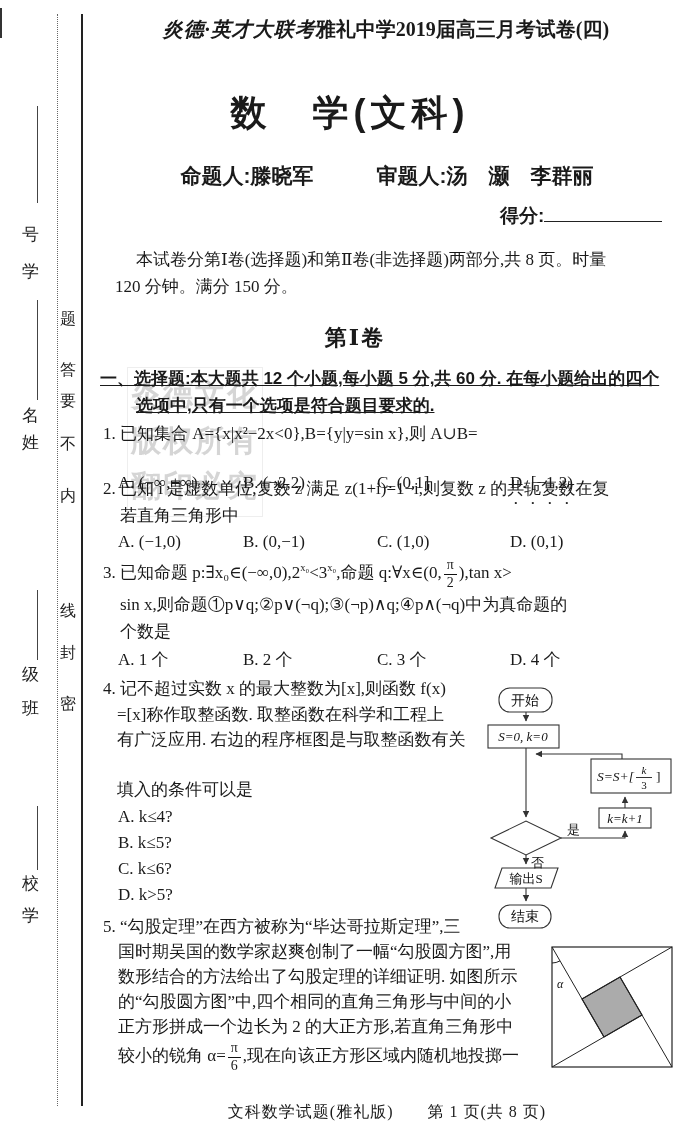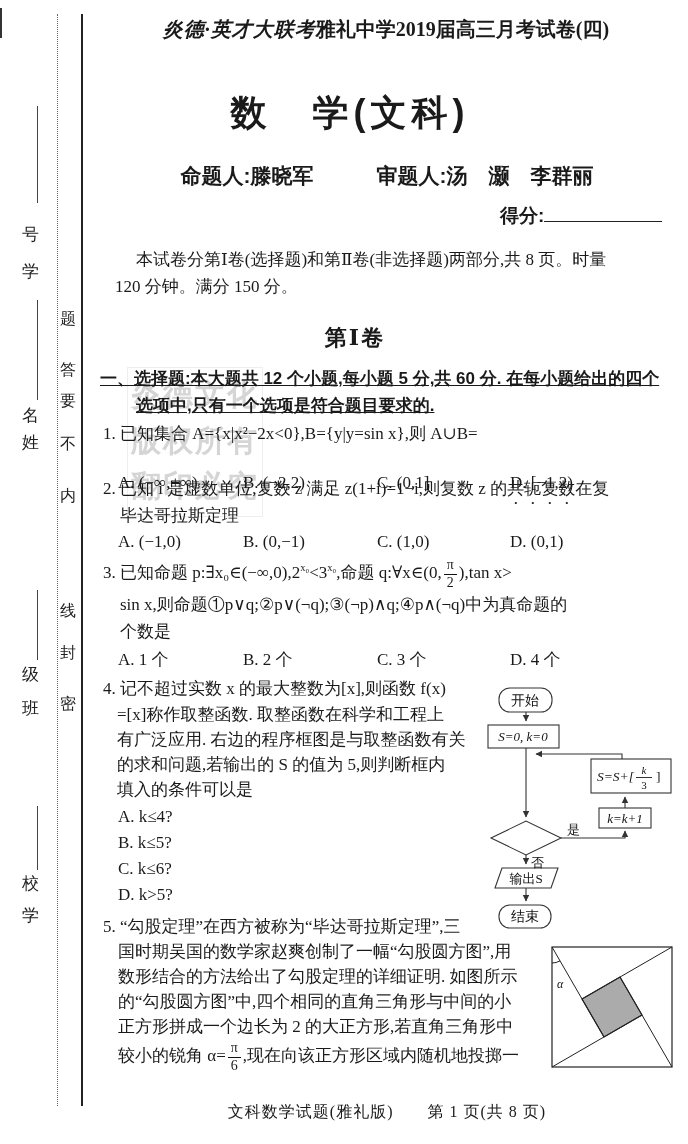--- a/index.html
+++ b/index.html
@@ -95,39 +95,38 @@
 
   <div class="line sans b z1" style="top:368px;left:100px;">一、选择题:本大题共 12 个小题,每小题 5 分,共 60 分. 在每小题给出的四个</div>
   <div class="line sans b z1" style="top:395px;left:136px;">选项中,只有一个选项是符合题目要求的.</div>
 
   <div class="line z1" style="top:423px;left:103px;">1. 已知集合 A={x|x²−2x&lt;0},B={y|y=sin x},则 A∪B=</div>
   <div class="opts z1" style="top:473px;">
     <span class="o1">A. (−∞,+∞)</span><span class="o2">B. (−2,2)</span><span class="o3">C. (0,1]</span><span>D. [−1,2)</span>
   </div>
 
   <div class="line z1" style="top:478px;left:103px;"><span>2. 已知 i 是虚数单位,复数 z 满足 z(1+i)=1−i,则复数 z 的</span><span class="emph">共轭复数</span><span>在复</span></div>
-  <div class="line z1" style="top:505px;left:120px;">毕达哥拉斯定理</div>
+  <div class="line z1" style="top:505px;left:120px;">若直角三角形中</div>
   <div class="opts z1" style="top:532px;">
     <span class="o1">A. (−1,0)</span><span class="o2">B. (0,−1)</span><span class="o3">C. (1,0)</span><span>D. (0,1)</span>
   </div>
 
   <div class="line z1" style="top:558px;left:103px;">3. 已知命题 p:∃x₀∈(−∞,0),2<sup>x₀</sup>&lt;3<sup>x₀</sup>,命题 q:∀x∈(0,<span class="frac">
         <span class="fn">π</span>
         <span class="fd">2</span>
       </span>),tan x&gt;</div>
   <div class="line z1" style="top:594px;left:120px;">sin x,则命题①p∨q;②p∨(¬q);③(¬p)∧q;④p∧(¬q)中为真命题的</div>
   <div class="line z1" style="top:621px;left:120px;">个数是</div>
   <div class="opts z1" style="top:648px;">
     <span class="o1">A. 1 个</span><span class="o2">B. 2 个</span><span class="o3">C. 3 个</span><span>D. 4 个</span>
   </div>
 
   <div class="line z1" style="top:678px;left:103px;">4. 记不超过实数 x 的最大整数为[x],则函数 f(x)</div>
   <div class="line z1" style="top:704px;left:117px;">=[x]称作取整函数. 取整函数在科学和工程上</div>
   <div class="line z1" style="top:729px;left:117px;">有广泛应用. 右边的程序框图是与取整函数有关</div>
-  <div class="line z1" style="top:754px;left:117px;">的求和问题,若输出的 S 的值为 5,则判断框内</div>
   <div class="line z1" style="top:779px;left:117px;">填入的条件可以是</div>
   <div class="line z1" style="top:806px;left:118px;">A. k≤4?</div>
   <div class="line z1" style="top:832px;left:118px;">B. k≤5?</div>
   <div class="line z1" style="top:858px;left:118px;">C. k≤6?</div>
   <div class="line z1" style="top:884px;left:118px;">D. k&gt;5?</div>
 
   <svg class="abs z1" style="left:479px;top:682px;" width="200" height="250" viewBox="0 0 200 250">
     <defs>
       <marker id="arr" markerWidth="8" markerHeight="8" refX="5.5" refY="3" orient="auto">
         <path d="M0,0 L6,3 L0,6 z" fill="#333"></path>

